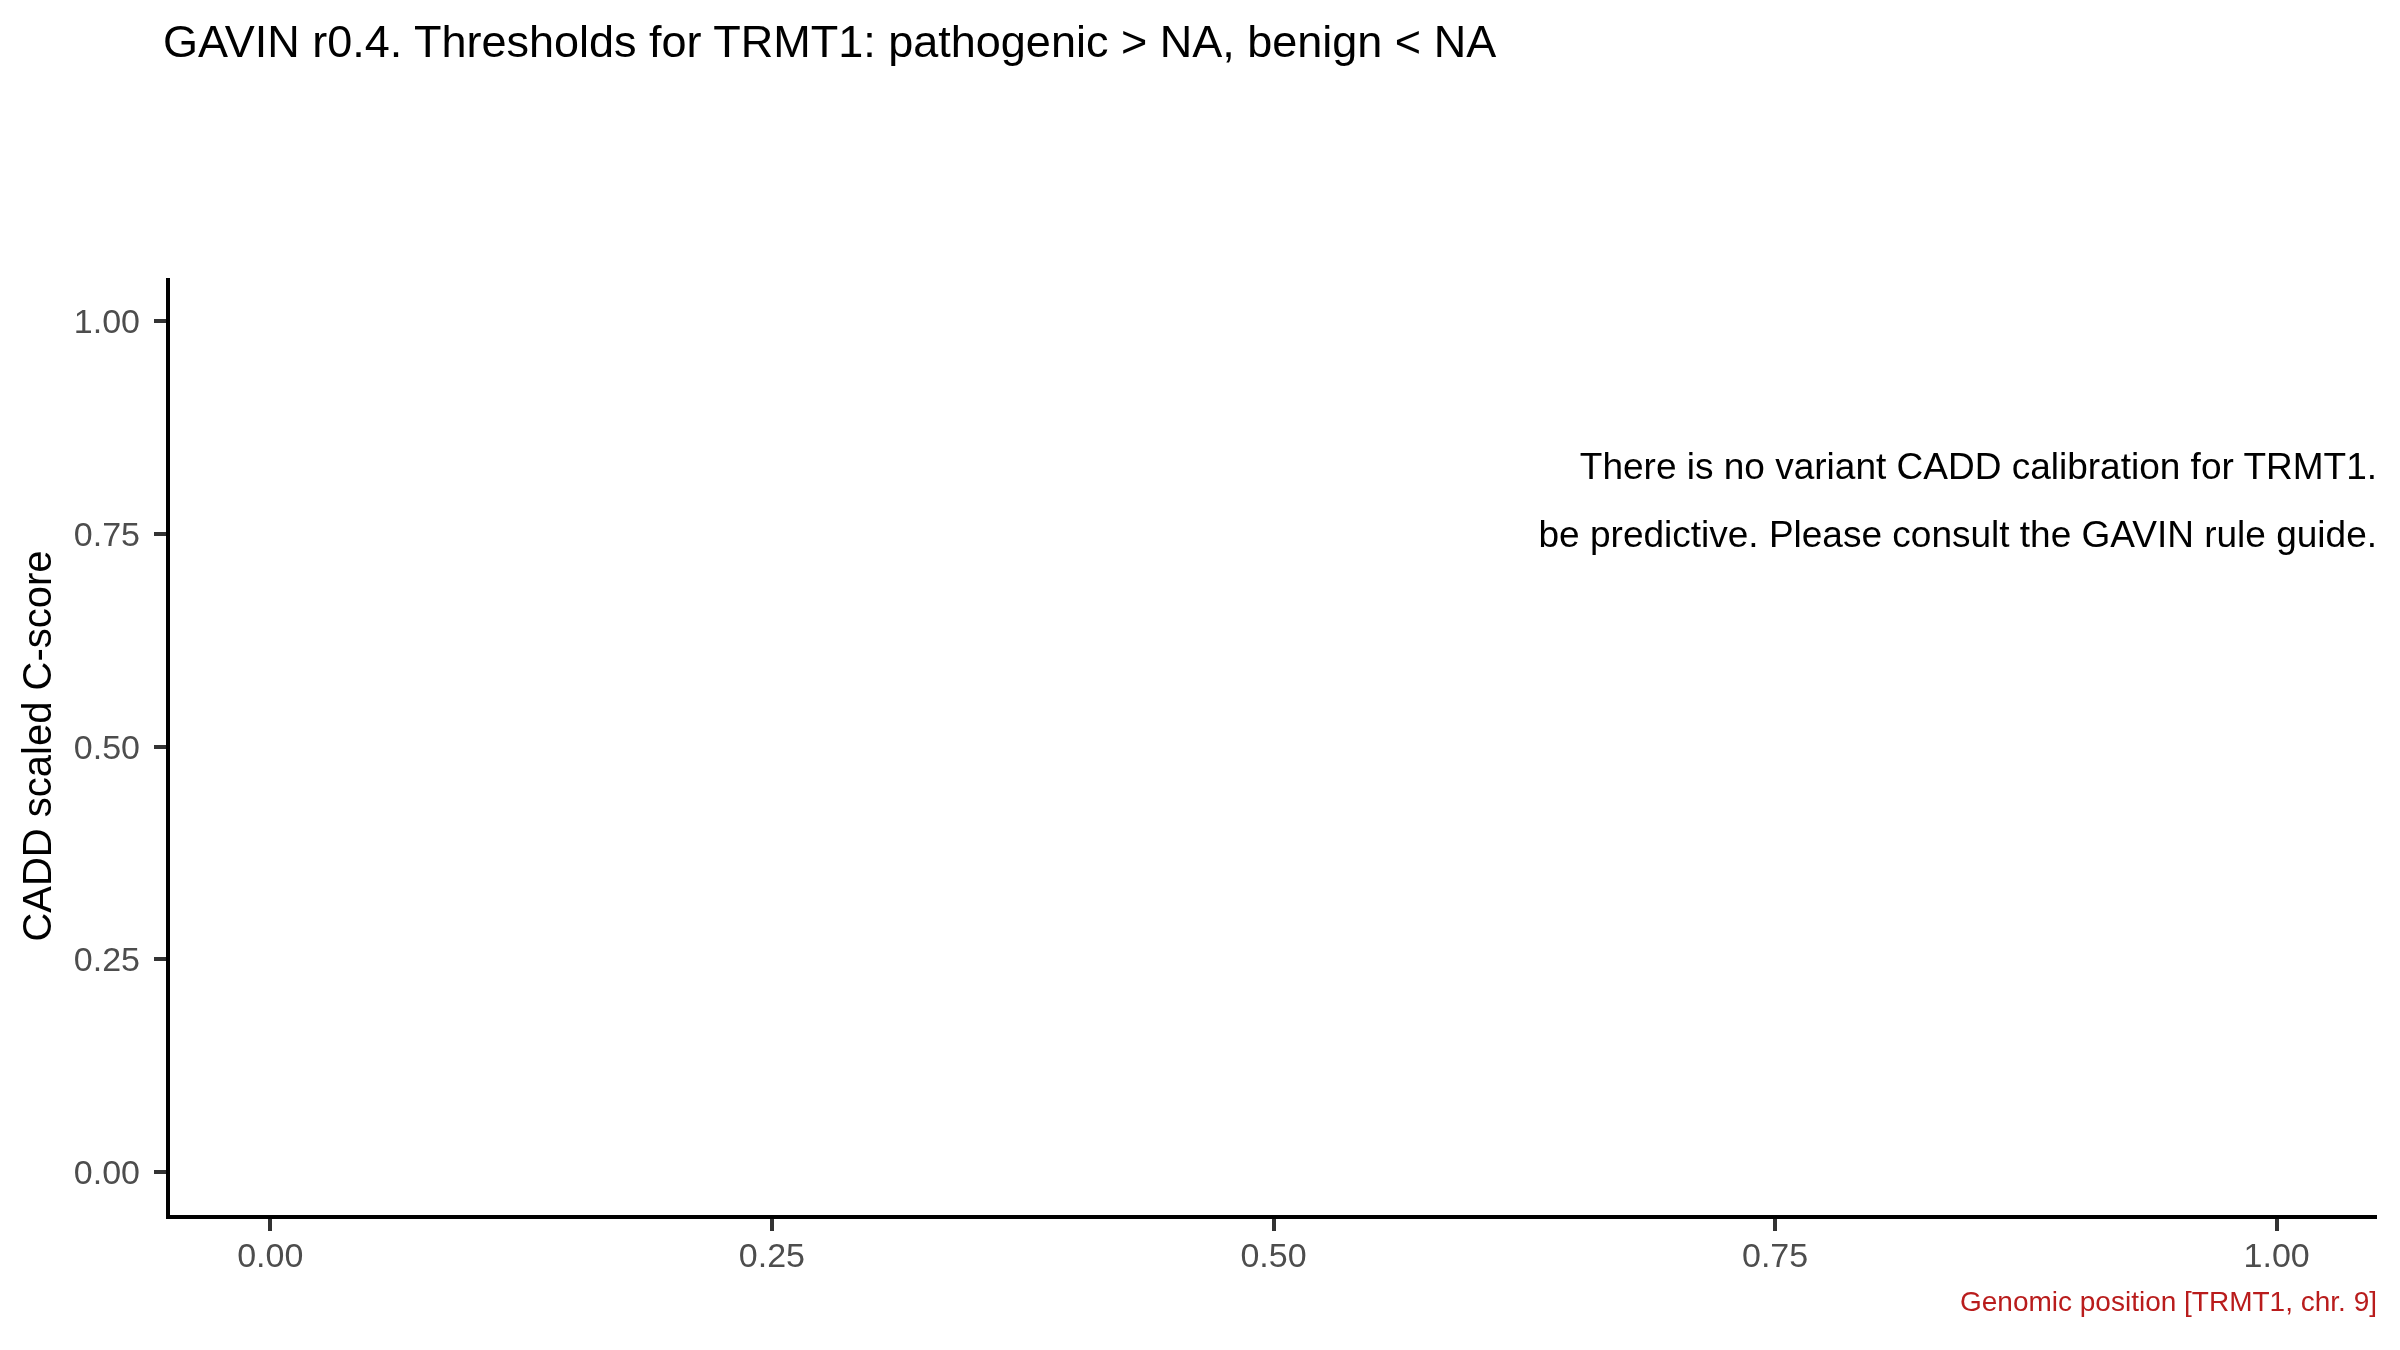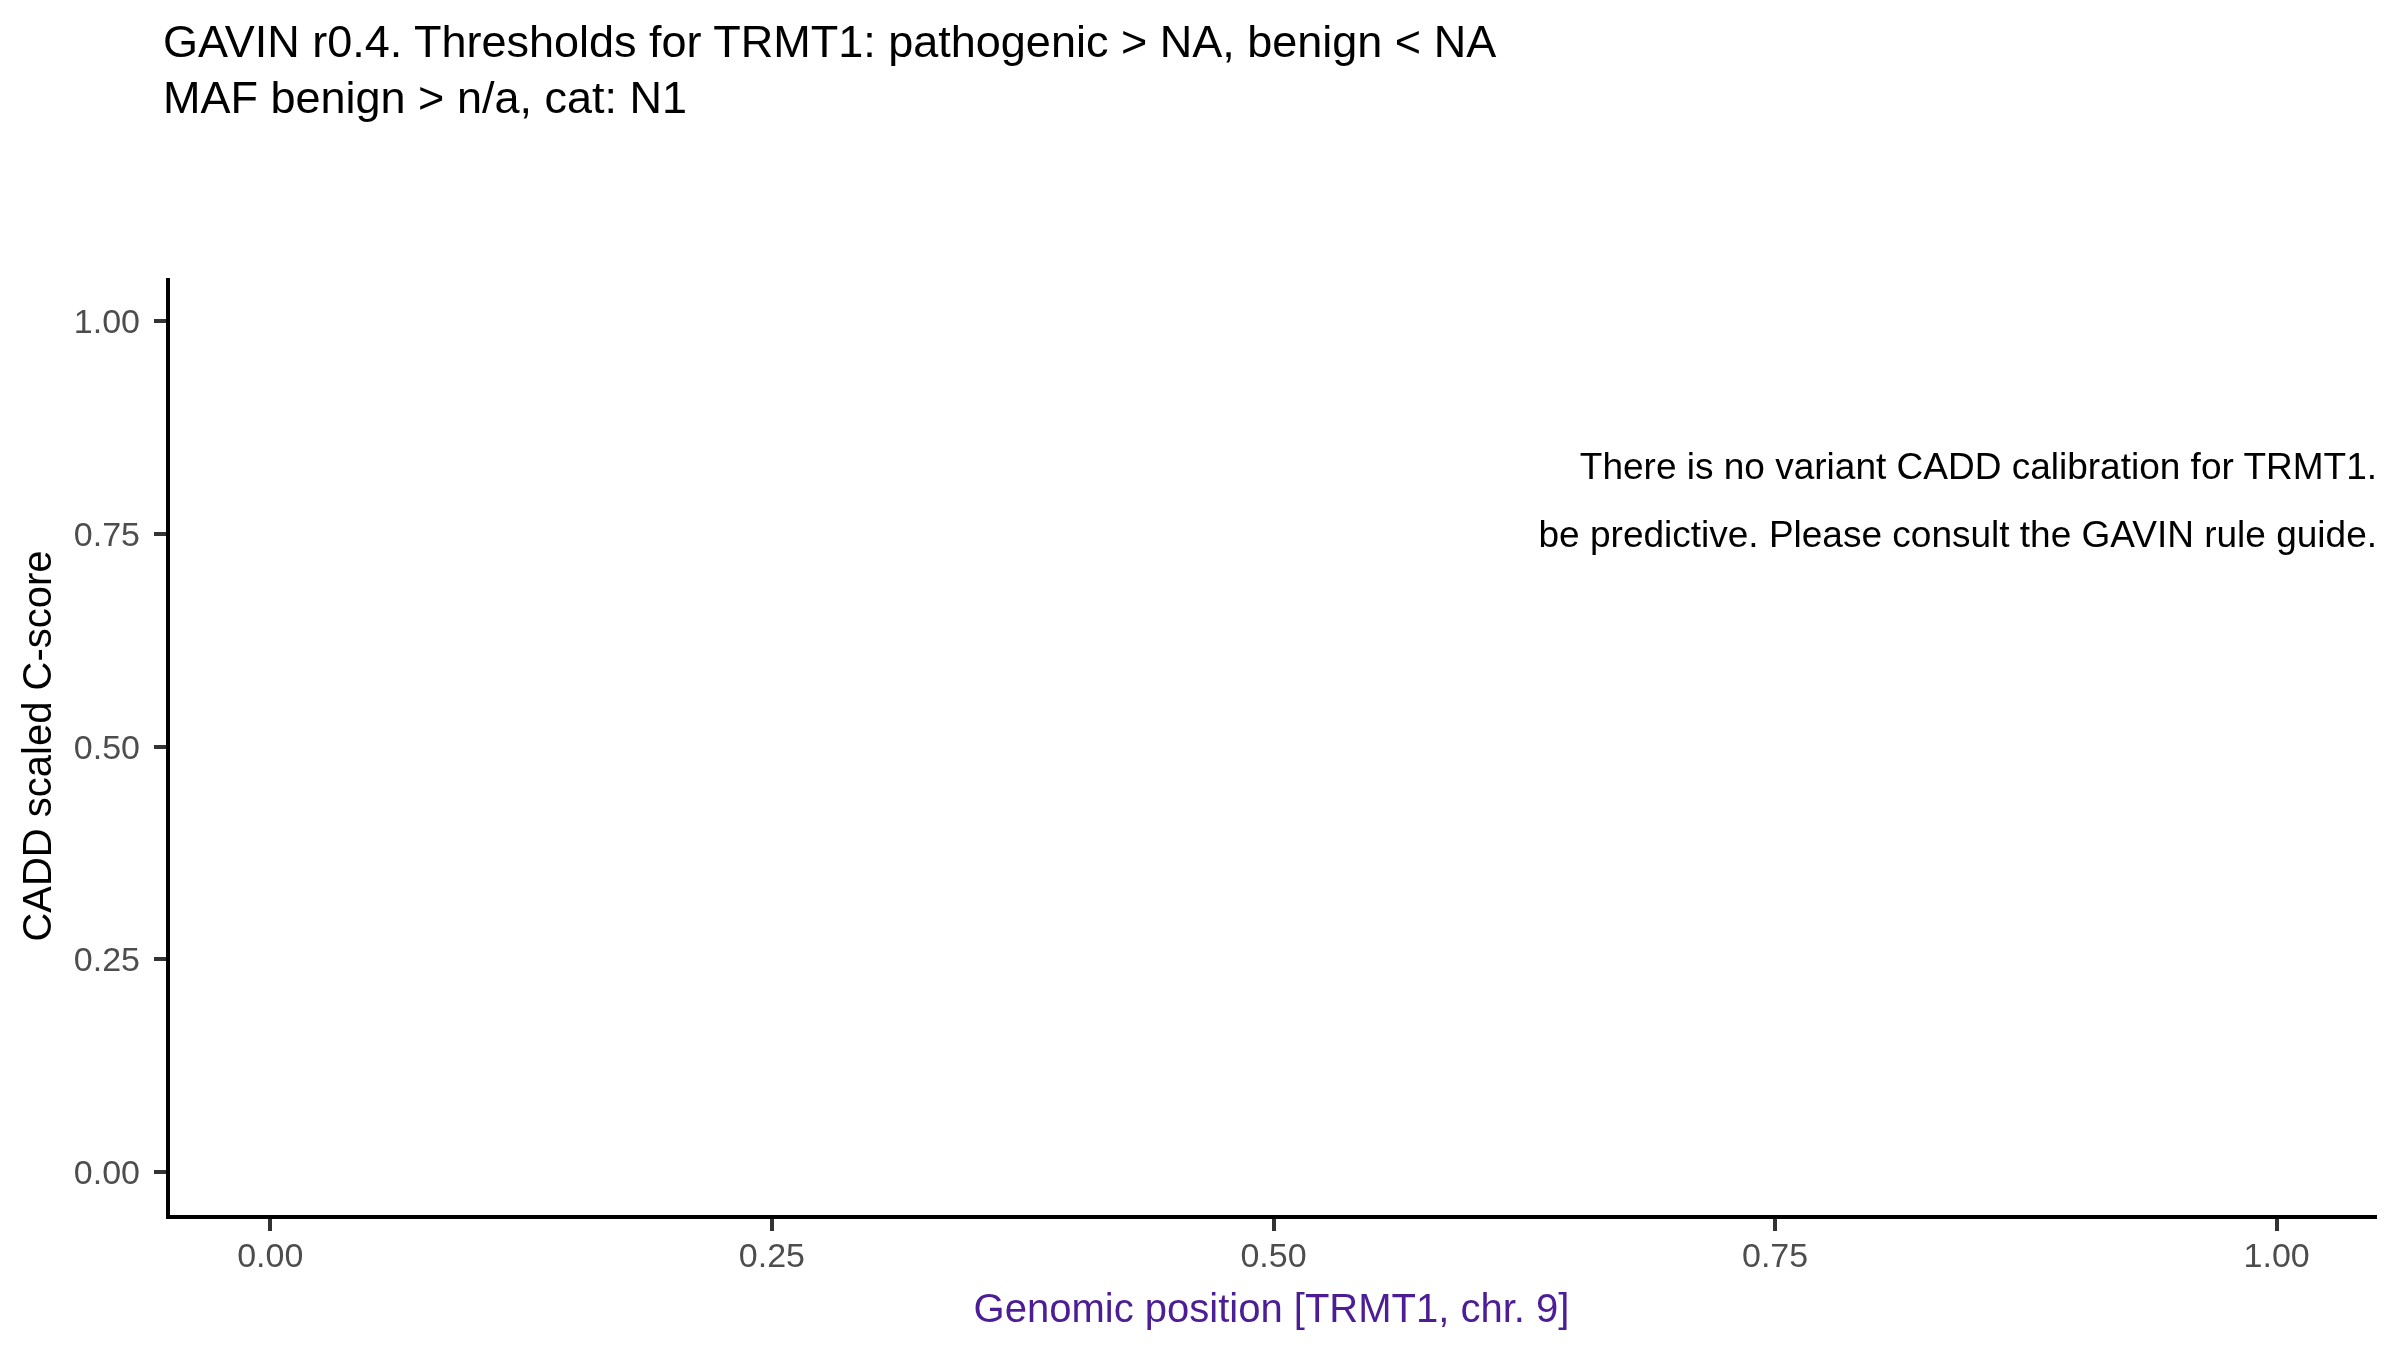--- a/index.html
+++ b/index.html
@@ -107,43 +107,42 @@
   .yl2 { top: calc(50% - 20px); }
   .yl3 { top: calc(72.727% - 20px); }
   .yl4 { top: calc(95.455% - 20px); }
 
   
   .x-axis-title {
     position: absolute;
     left: 166px;
     width: 2211px;
     top: 1286px;
-    text-align: center;
-    font-size: 40px;
-    color: #4c1d95;
+    text-align: right;
+    font-size: 28px;
+    color: #b91c1c;
   }
   .y-axis-title {
     position: absolute;
     left: 37px;
     top: 746px;
     transform: rotate(-90deg) translate(-50%, -50%);
     transform-origin: 0 0;
     white-space: nowrap;
     font-size: 40px;
     color: #000000;
   }
 </style>
 </head>
 <body>
 
 <div class="figure">
 
   <div class="chart-title">
     <div>GAVIN r0.4. Thresholds for TRMT1: pathogenic &gt; NA, benign &lt; NA</div>
-    <div>MAF benign &gt; n/a, cat: N1</div>
   </div>
 
   <div class="y-axis-title">CADD scaled C-score</div>
 
   <div class="panel">
 
     <div class="annotation">
       <div>There is no variant CADD calibration for TRMT1.</div>
       <div>be predictive. Please consult the GAVIN rule guide.</div>
     </div>

